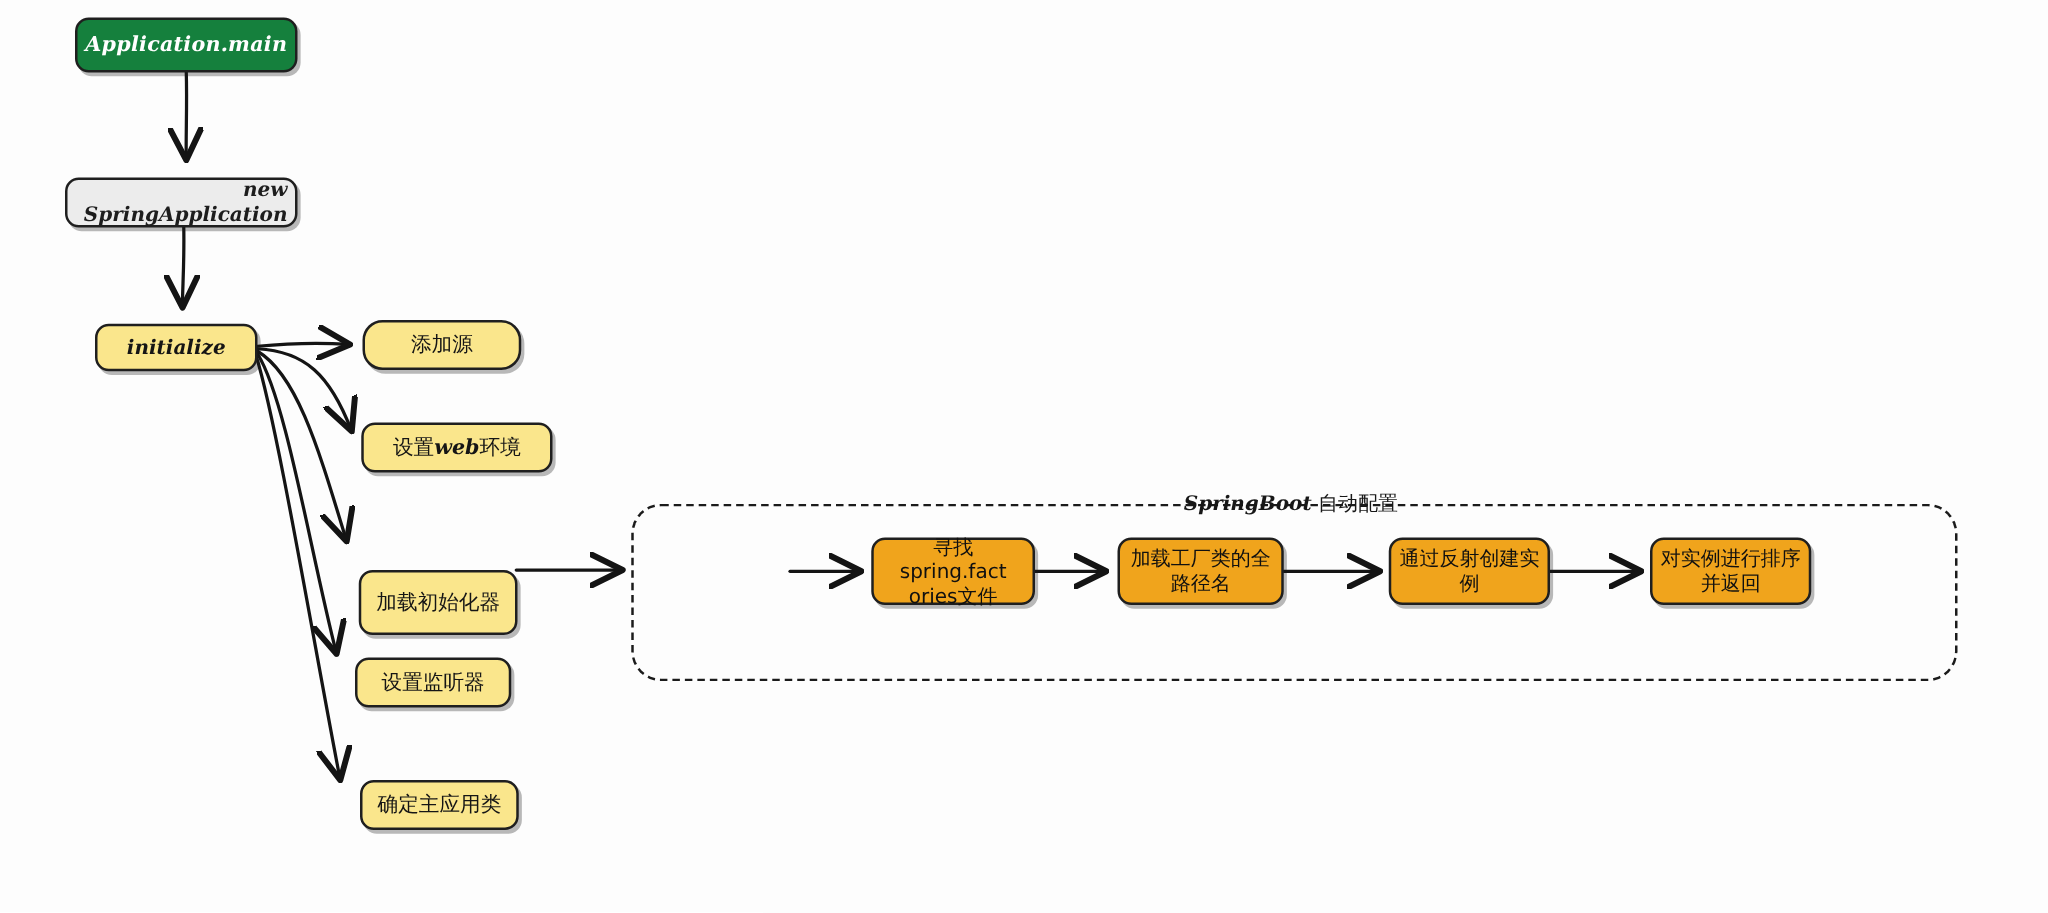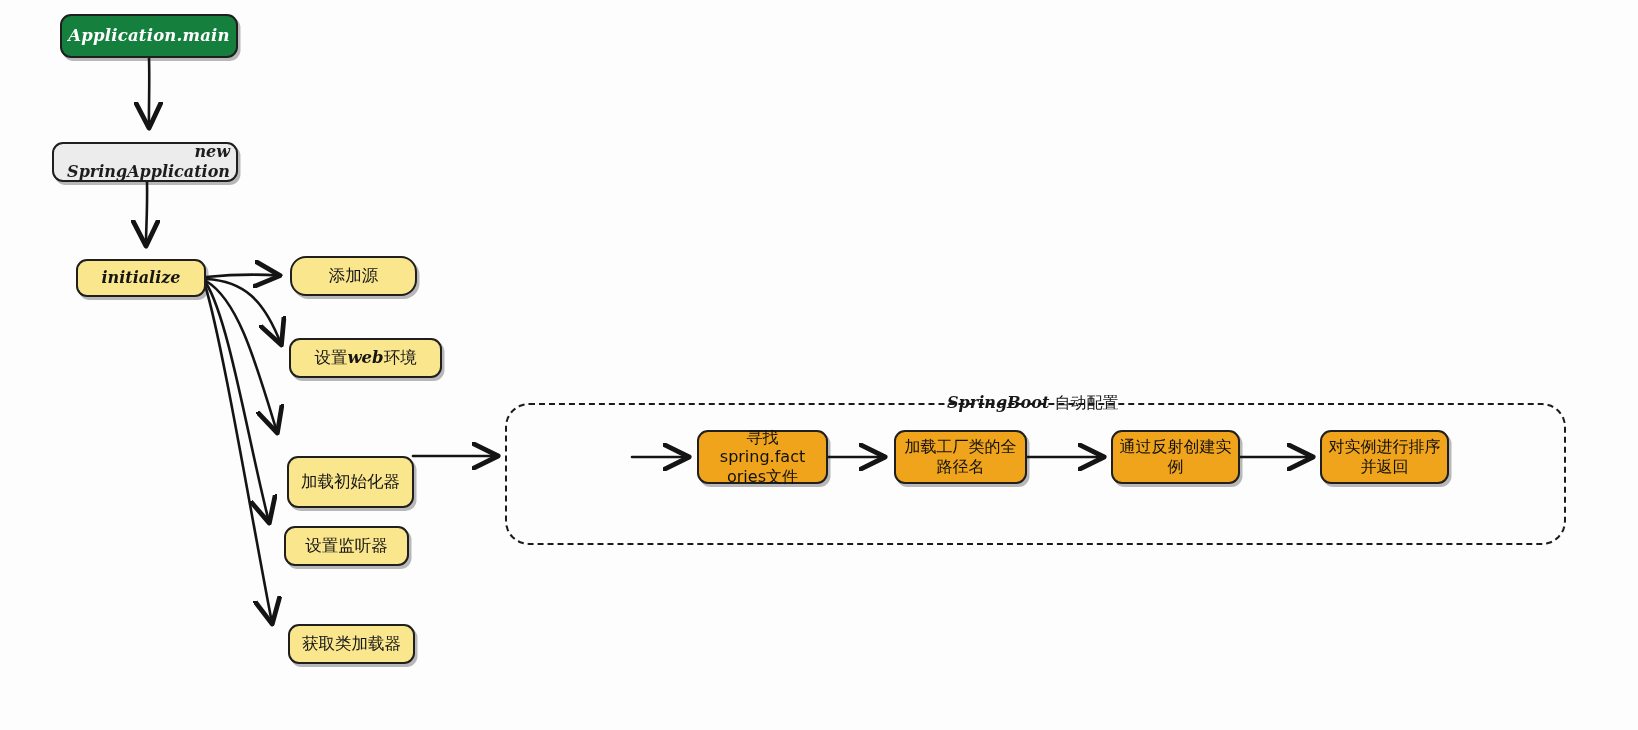--- a/index.html
+++ b/index.html
@@ -168,21 +168,21 @@
 
   <div class="node node-yellow" style="left:287px; top:456px; width:127px; height:52px;border-radius:11px;">
     <span>加载初始化器</span>
   </div>
 
   <div class="node node-yellow" style="left:284px; top:526px; width:125px; height:40px;text-align:right;">
     <span>设置监听器</span>
   </div>
 
   <div class="node node-yellow" style="left:288px; top:624px; width:127px; height:40px;">
-    <span>获取类加载器</span>
+    <span>确定主应用类</span>
   </div>
 
 
   <div class="node node-orange" style="left:697px; top:430px; width:131px; height:54px; flex-direction:column;">
     <span>
       <span>寻找spring.fact</span>
     </span>
     <span>ories文件</span>
   </div>
 

